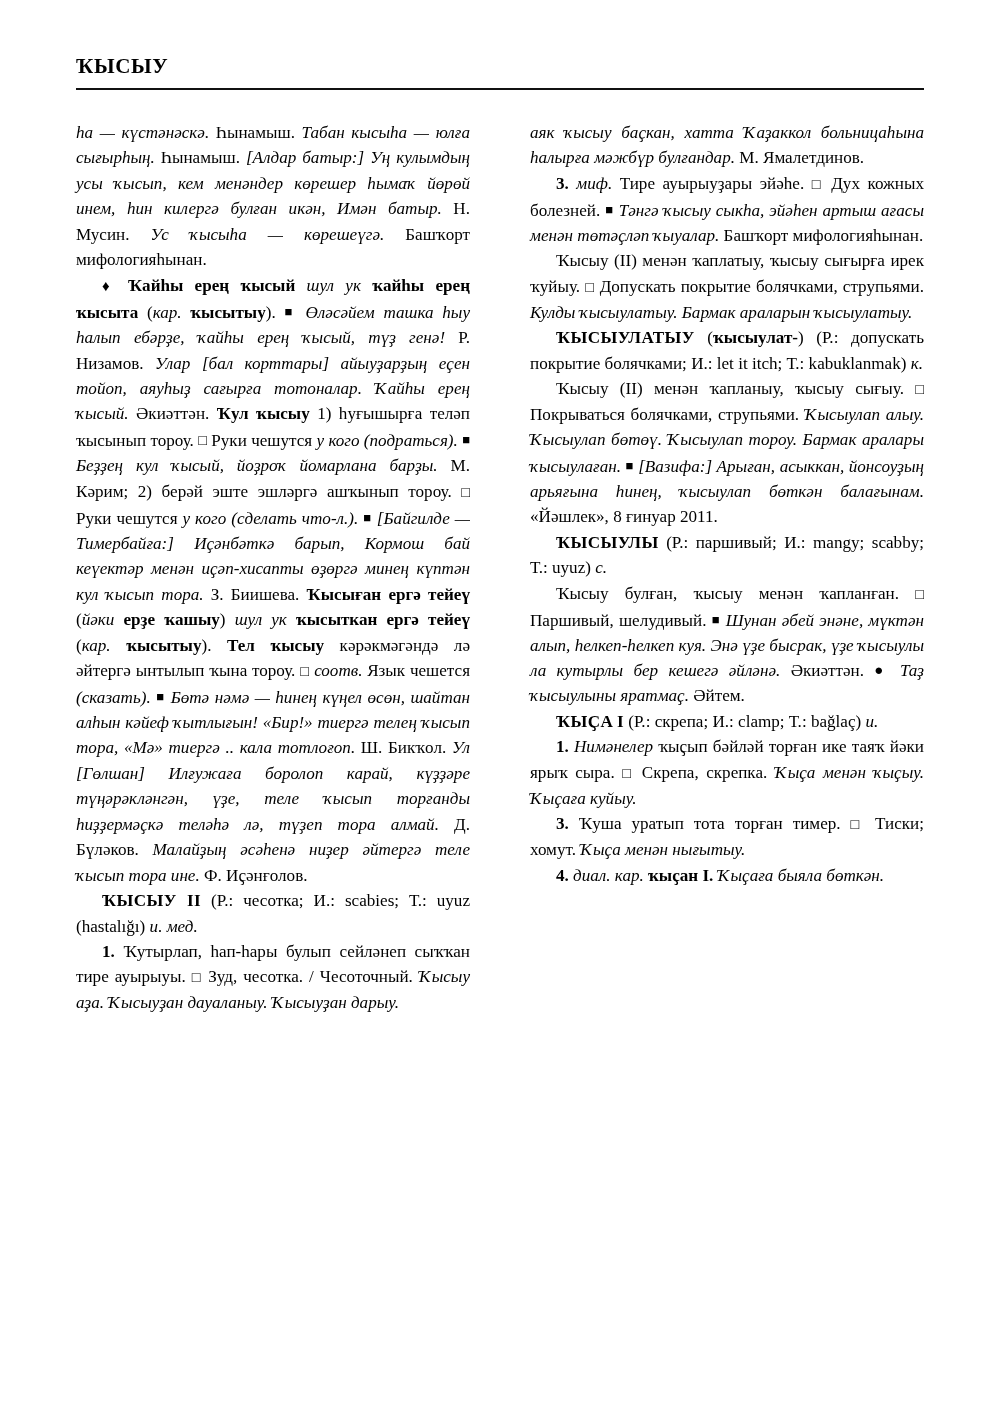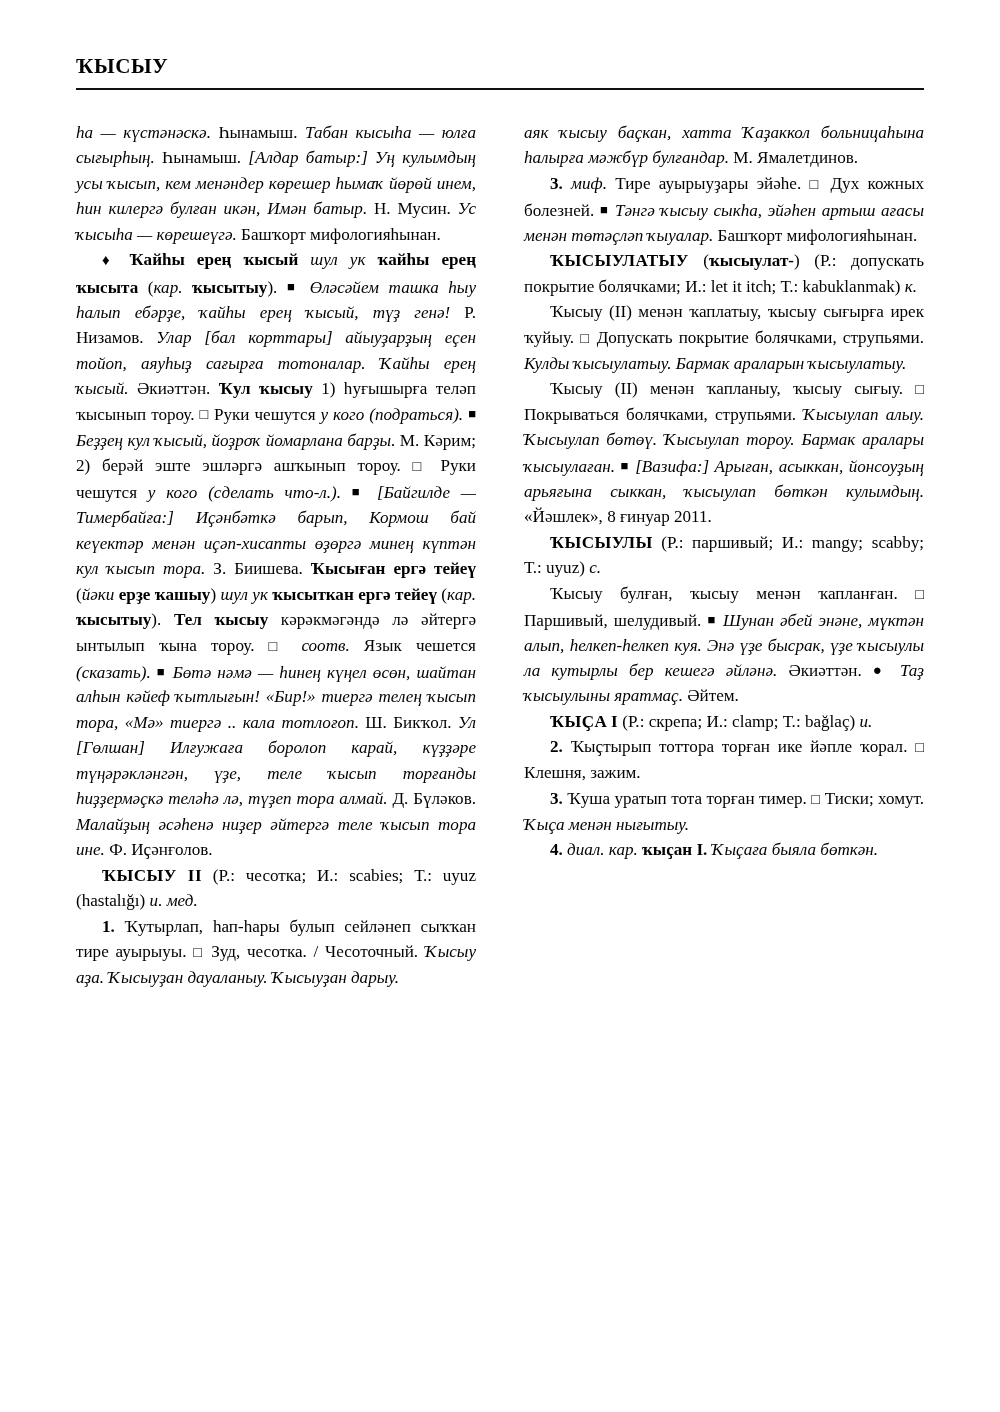--- a/index.html
+++ b/index.html
@@ -38,21 +38,21 @@
     width: 100%;
   }
 
   
   .columns {
     position: absolute;
     left: 76px;
     top: 120px;
     width: 848px;
     display: flex;
-    gap: 48px;
+    gap: 60px;
   }
   .col {
     width: 405px;
   }
 
   .para {
     margin: 0;
     font-size: 17.1px;
     line-height: 25.45px;
     text-align: justify;
@@ -105,27 +105,27 @@
     <div class="col">
       <p class="para noindent"><i>һа — күстәнәскә.</i> Һынамыш. <i>Табан кысыһа — юлға сығырһың.</i> Һынамыш. <i>[Алдар батыр:] Уң кулымдың усы ҡысып, кем менәндер көрешер һымаҡ йөрөй инем, һин килергә булған икән, Имән батыр.</i> Н. Мусин. <i>Ус ҡысыһа — көрешеүгә.</i> Башҡорт мифологияһынан.</p>
       <p class="para indent"><span class="marker-dia">♦</span> <b>Ҡайһы ерең ҡысый</b> <i>шул ук</i> <b>ҡайһы ерең ҡысыта</b> (<i>кар.</i> <b>ҡысытыу</b>). <span class="marker-sq">■</span> <i>Өләсәйем ташка һыу һалып ебәрҙе, ҡайһы ерең ҡысый, түҙ генә!</i> Р. Низамов. <i>Улар [бал корттары] айыуҙарҙың еҫен тойоп, аяуһыҙ сағырға тотоналар. Ҡайһы ерең ҡысый.</i> Әкиәттән. <b>Ҡул ҡысыу</b> 1) һуғышырға теләп ҡысынып тороу. <span class="marker-box">□</span> Руки чешутся <i>у кого (подраться).</i> <span class="marker-sq">■</span> <i>Беҙҙең кул ҡысый, йоҙроҡ йомарлана барҙы.</i> М. Кәрим; 2) берәй эште эшләргә ашҡынып тороу. <span class="marker-box">□</span> Руки чешутся <i>у кого (сделать что-л.).</i> <span class="marker-sq">■</span> <i>[Байгилде — Тимербайға:] Иҫәнбәткә барып, Кормош бай кеүектәр менән иҫәп-хисапты өҙөргә минең күптән кул ҡысып тора.</i> З. Биишева. <b>Ҡысығaн ергә тейеү</b> (<i>йәки</i> <b>ерҙе ҡашыу</b>) <i>шул ук</i> <b>ҡысыткан ергә тейеү</b> (<i>кар.</i> <b>ҡысытыу</b>). <b>Тел ҡысыу</b> кәрәкмәгәндә лә әйтергә ынтылып ҡына тороу. <span class="marker-box">□</span> <i>соотв.</i> Язык чешется <i>(сказать).</i> <span class="marker-sq">■</span> <i>Бөтә нәмә — һинең күңел өсөн, шайтан алһын кәйеф ҡытлығын! «Бир!» тиергә телең ҡысып тора, «Мә» тиергә .. кала тотлоғоп.</i> Ш. Бикҡол. <i>Ул [Гөлшан] Илғужаға боролоп карай, күҙҙәре түңәрәкләнгән, үҙе, теле ҡысып торғанды һиҙҙермәҫкә теләһә лә, түҙеп тора алмай.</i> Д. Бүләков. <i>Малайҙың әсәһенә ниҙер әйтергә теле ҡысып тора ине.</i> Ф. Иҫәнғолов.</p>
       <p class="para indent"><span class="hw">ҠЫСЫУ II</span> (Р.: чесотка; И.: scabies; Т.: uyuz (hastalığı) <i>и. мед.</i></p>
       <p class="para indent"><b>1.</b> Ҡутырлап, һап-һары булып сейләнеп сыҡҡан тире ауырыуы. <span class="marker-box">□</span> Зуд, чесотка. / Чесоточный. <i>Ҡысыу аҙа. Ҡысыуҙан дауаланыу. Ҡысыуҙан дарыу.</i></p>
     </div>
 
     <div class="col">
       <p class="para noindent"><i>аяк ҡысыу баҫкан, хатта Ҡаҙаккол больницаһына һалырға мәжбүр булғандар.</i> М. Ямалетдинов.</p>
       <p class="para indent"><b>3.</b> <i>миф.</i> Тире ауырыуҙары эйәһе. <span class="marker-box">□</span> Дух кожных болезней. <span class="marker-sq">■</span> <i>Тәнгә ҡысыу сыкһа, эйәһен артыш ағасы менән төтәҫләп ҡыуалар.</i> Башҡорт мифологияһынан.</p>
+      <p class="para indent">Ҡысыу (II) менән ҡаплатыу, ҡысыу сығырға ирек ҡуйыу. <span class="marker-box">□</span> Допускать покрытие болячками, струпьями. <i>Кулды ҡысыулатыу. Бармак араларын ҡысыулатыу.</i></p>
       <p class="para indent"><span class="hw">ҠЫСЫУЛАТЫУ</span> (<b>ҡысыулат-</b>) (Р.: допускать покрытие болячками; И.: let it itch; Т.: kabuklanmak) <i>к.</i></p>
-      <p class="para indent">Ҡысыу (II) менән ҡаплатыу, ҡысыу сығырға ирек ҡуйыу. <span class="marker-box">□</span> Допускать покрытие болячками, струпьями. <i>Кулды ҡысыулатыу. Бармак араларын ҡысыулатыу.</i></p>
-      <p class="para indent">Ҡысыу (II) менән ҡапланыу, ҡысыу сығыу. <span class="marker-box">□</span> Покрываться болячками, струпьями. <i>Ҡысыулап алыу. Ҡысыулап бөтөү. Ҡысыулап тороу. Бармак аралары ҡысыулаған.</i> <span class="marker-sq">■</span> <i>[Вазифа:] Арыған, асыккан, йонсоуҙың арьяғына сыккан, ҡысыулап бөткән кулымдың.</i> «Йәшлек», 8 ғинуар 2011.</p>
+      <p class="para indent">Ҡысыу (II) менән ҡапланыу, ҡысыу сығыу. <span class="marker-box">□</span> Покрываться болячками, струпьями. <i>Ҡысыулап алыу. Ҡысыулап бөтөү. Ҡысыулап тороу. Бармак аралары ҡысыулаған.</i> <span class="marker-sq">■</span> <i>[Вазифа:] Арыған, асыккан, йонсоуҙың арьяғына һинең, ҡысыулап бөткән балағынам.</i> «Йәшлек», 8 ғинуар 2011.</p>
       <p class="para indent"><span class="hw">ҠЫСЫУЛЫ</span> (Р.: паршивый; И.: mangy; scabby; Т.: uyuz) <i>с.</i></p>
       <p class="para indent">Ҡысыу булған, ҡысыу менән ҡапланған. <span class="marker-box">□</span> Паршивый, шелудивый. <span class="marker-sq">■</span> <i>Шунан әбей энәне, мүктән алып, һелкеп-һелкеп куя. Энә үҙе бысрак, үҙе ҡысыулы ла кутырлы бер кешегә әйләнә.</i> Әкиәттән. <span class="marker-dot">●</span> <i>Таҙ ҡысыулыны яратмаҫ.</i> Әйтем.</p>
       <p class="para indent"><span class="hw">ҠЫҪA I</span> (Р.: скрепа; И.: clamp; Т.: bağlaç) <i>и.</i></p>
-      <p class="para indent"><b>2.</b> Ҡыҫтырып тоттора торған ике йәпле ҡорал. <span class="marker-box">□</span> Клешня, зажим.</p>
+      <p class="para indent"><b>1.</b> <i>Нимәнелер</i> ҡыҫып бәйләй торған ике таяҡ йәки ярыҡ сыра. <span class="marker-box">□</span> Скрепа, скрепка. <i>Ҡыҫа менән ҡыҫыу. Ҡыҫаға куйыу.</i></p>
       <p class="para indent"><b>3.</b> Ҡуша уратып тота торған тимер. <span class="marker-box">□</span> Тиски; хомут. <i>Ҡыҫа менән нығытыу.</i></p>
       <p class="para indent"><b>4.</b> <i>диал. кар.</i> <b>ҡыҫан I.</b> <i>Ҡыҫаға быяла бөткән.</i></p>
     </div>
 
   </div>
 
   <div class="folio">796</div>
 
 </div>
 

